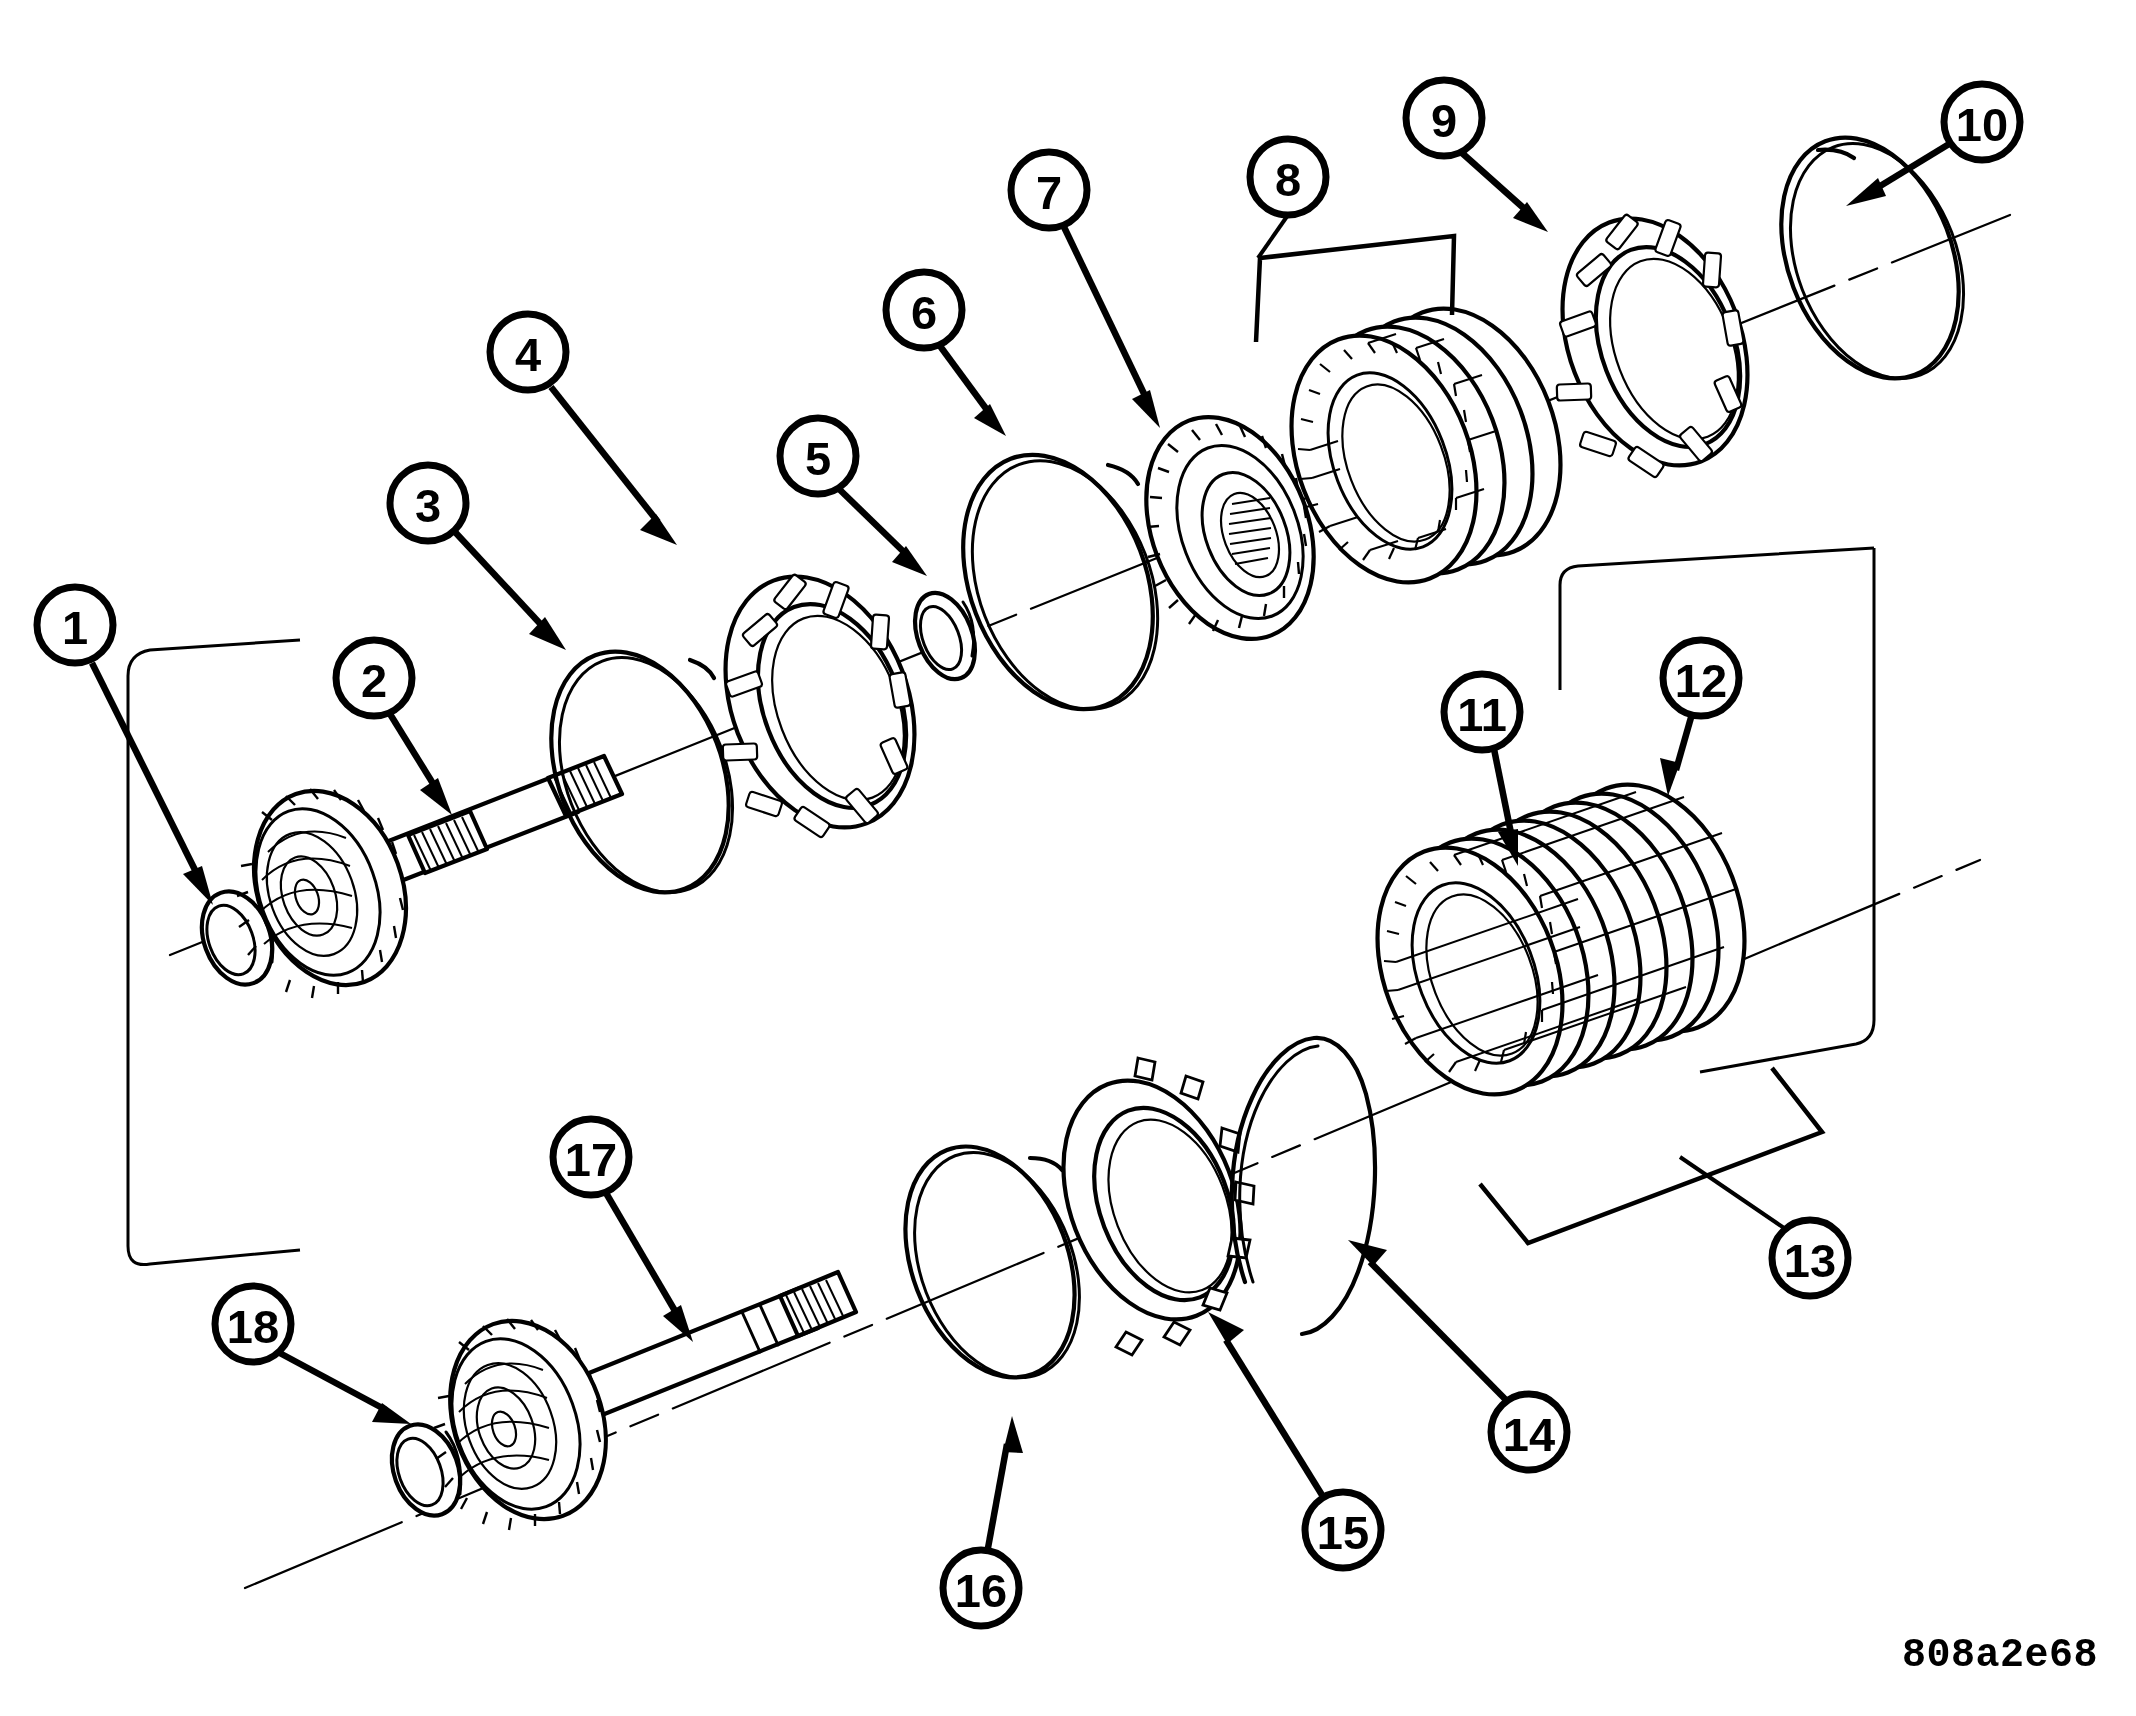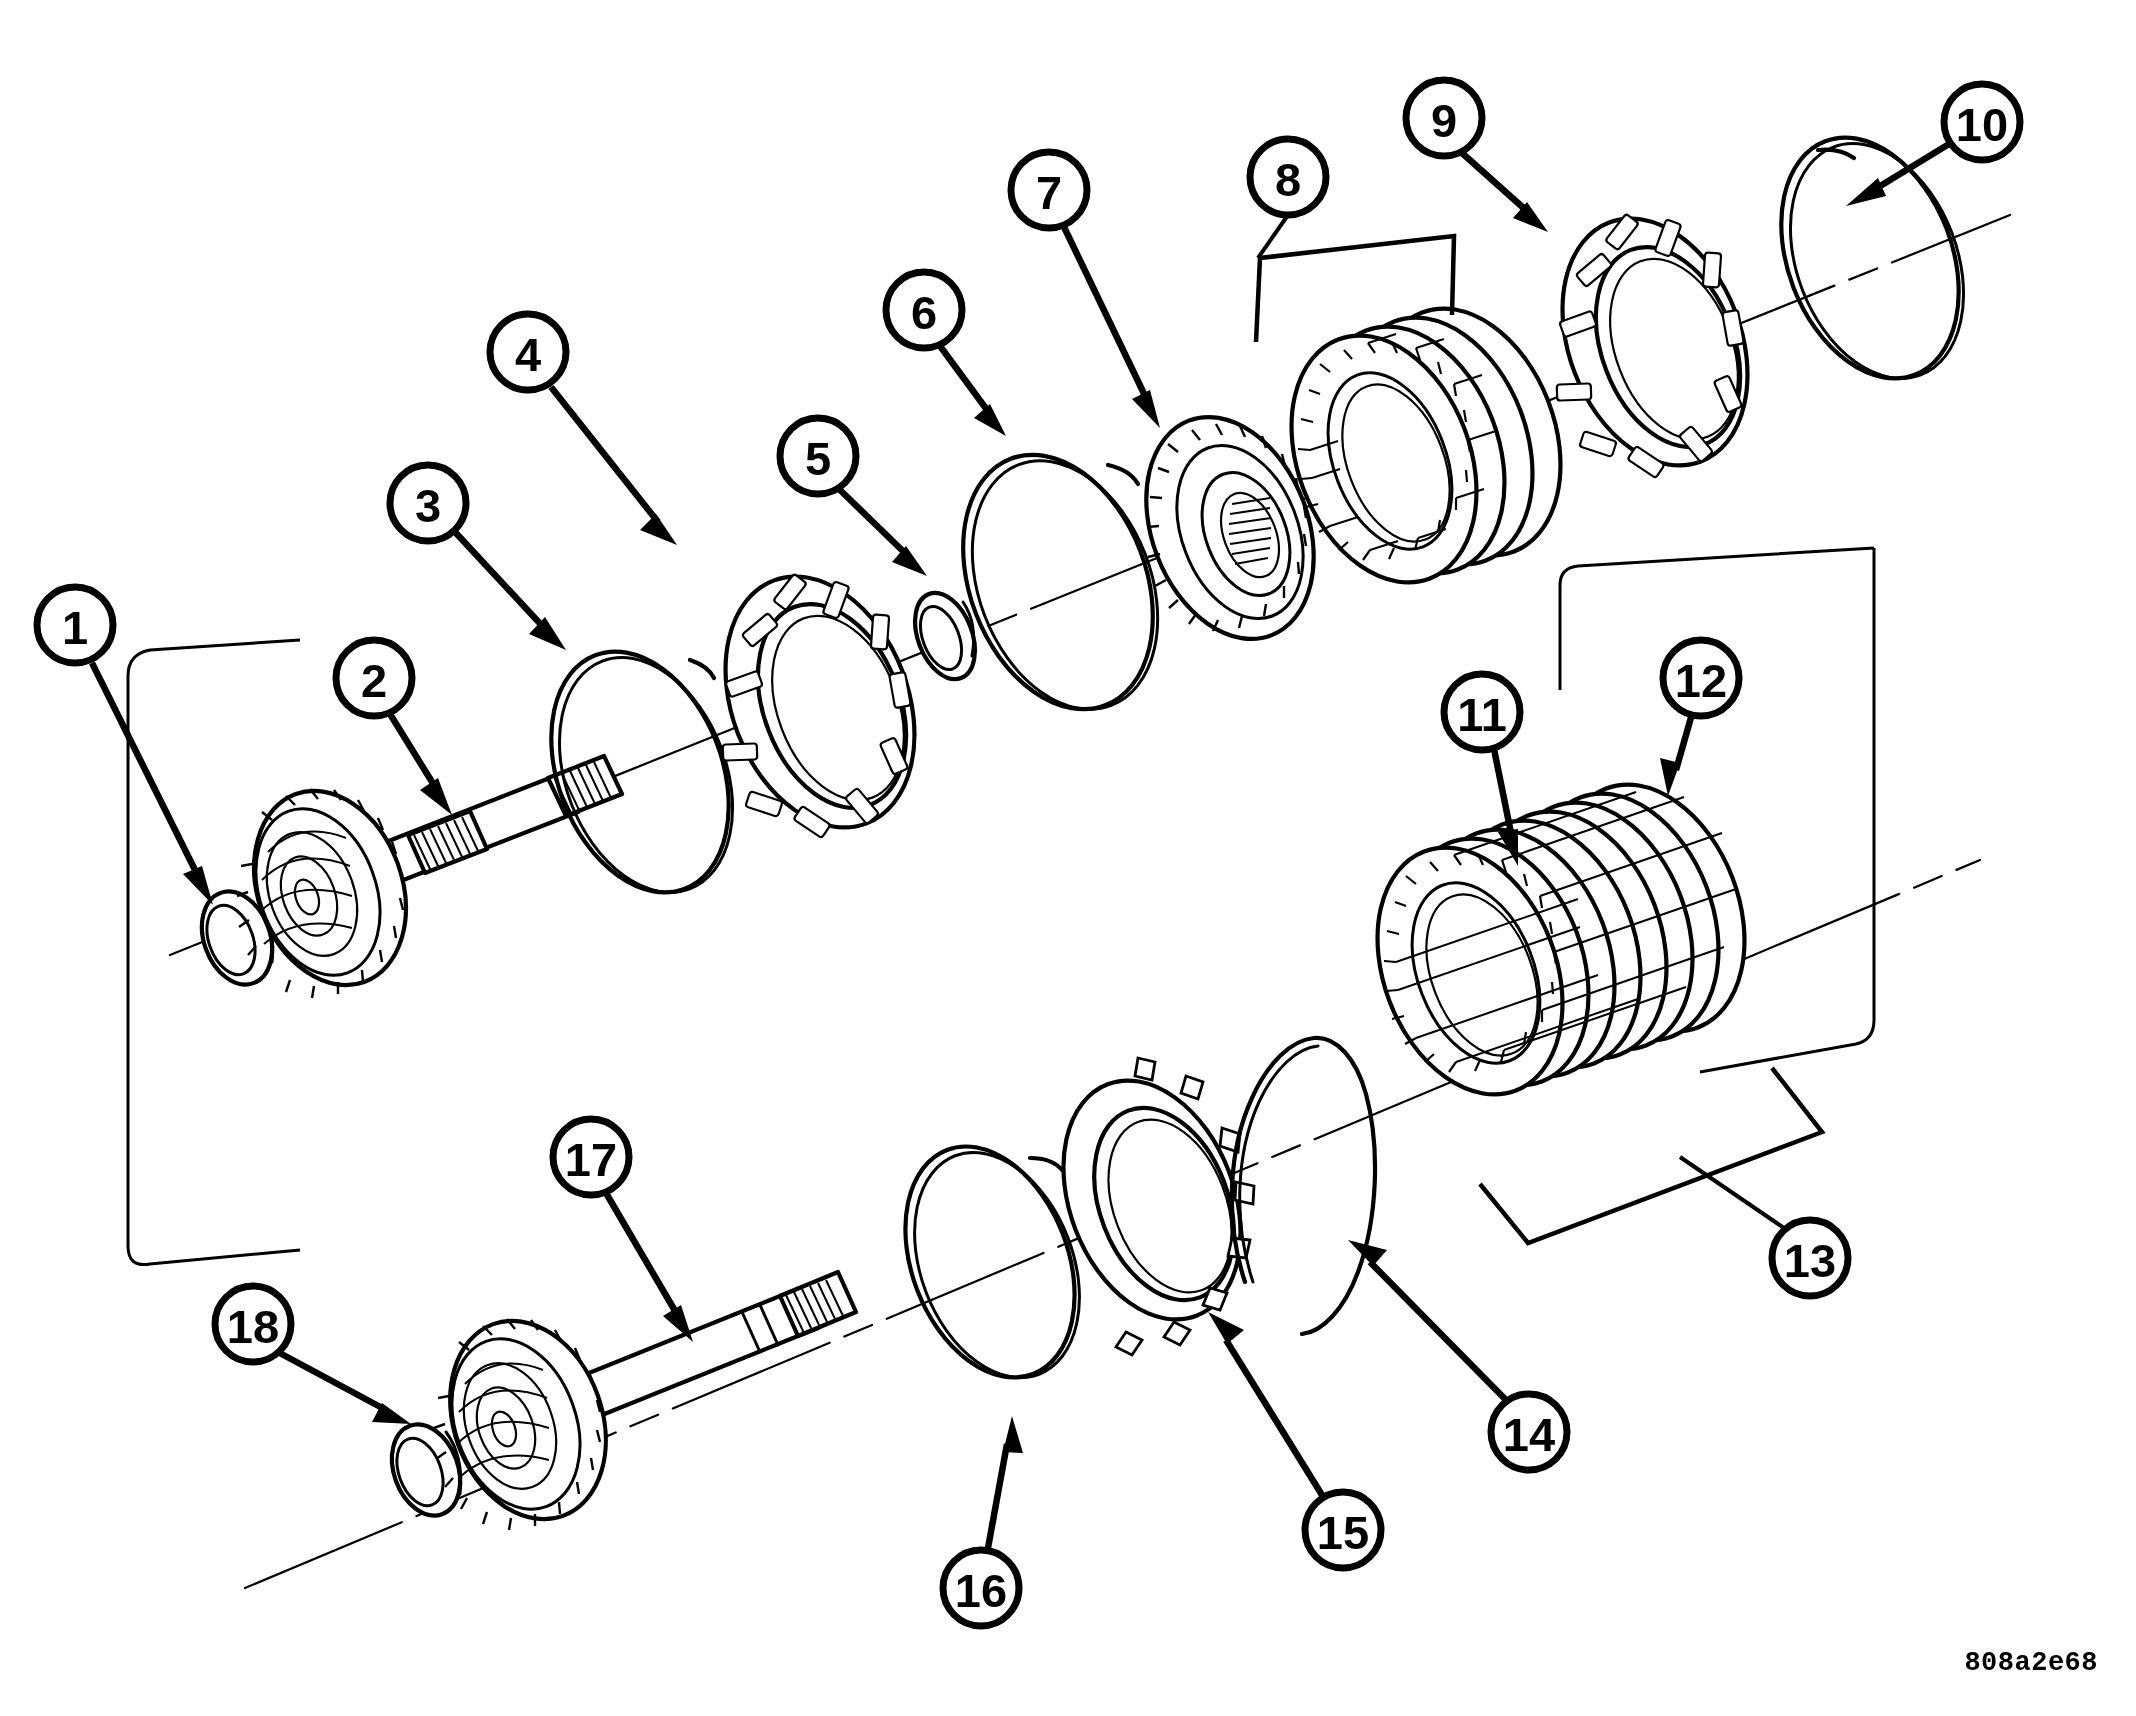--- a/index.html
+++ b/index.html
@@ -78,21 +78,21 @@
     font-weight: bold;
     fill: #000000;
     text-anchor: middle;
     dominant-baseline: central;
   }
   .figure-id {
     position: absolute;
     right: 38px;
     bottom: 38px;
     font-family: "Liberation Mono", monospace;
-    font-size: 27px;
+    font-size: 40px;
     font-weight: bold;
     color: #000000;
     letter-spacing: 0.5px;
   }
 </style>
 </head>
 <body>
 
 <div id="stage">
 

